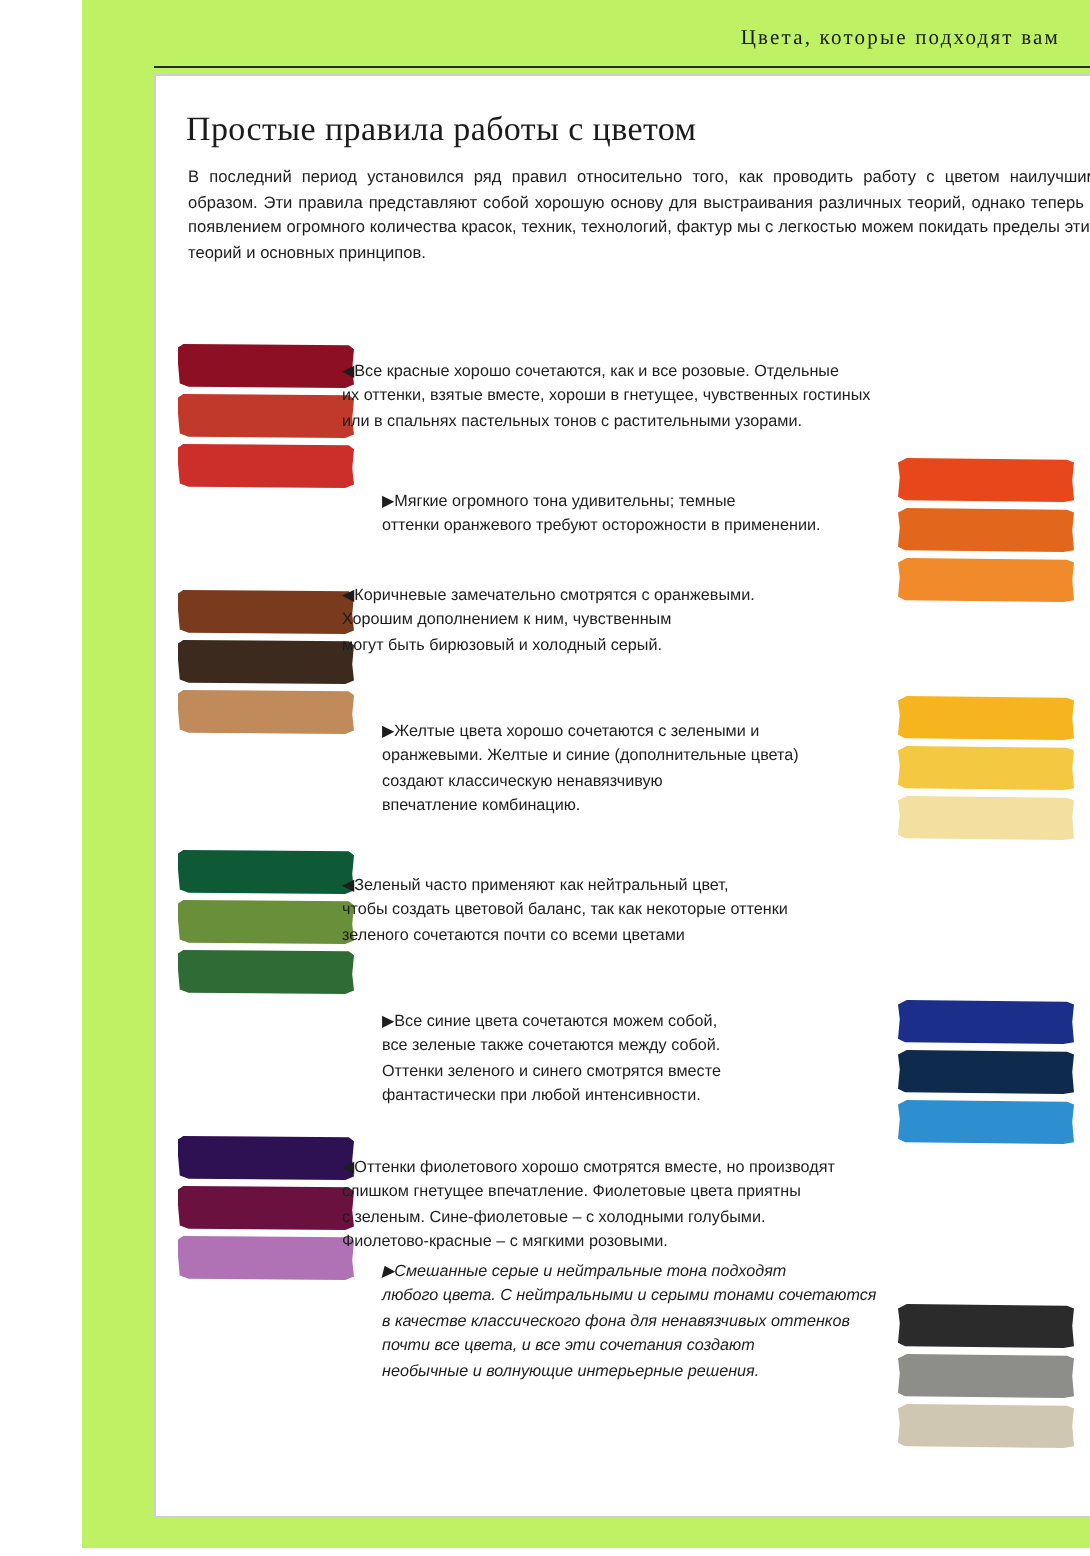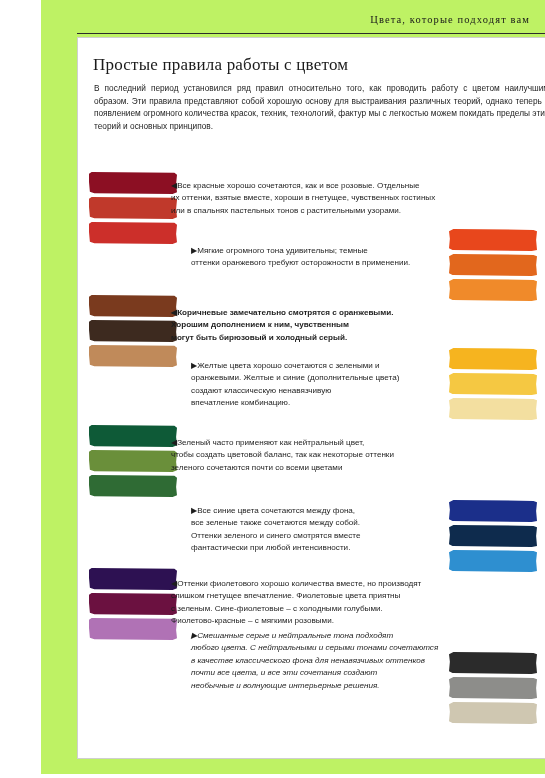--- a/index.html
+++ b/index.html
@@ -155,21 +155,21 @@
   <div class="caption left-col" style="left:150px; top:245px; width:240px;">
     <span class="line"><span class="arrow">▶</span><span>Мягкие огромного тона удивительны; темные</span></span>
     <span class="line">оттенки оранжевого требуют осторожности в применении.</span>
   </div>
 
   <div class="swatch-group" style="left:48px; top:295px;">
     <div class="brush" style="left:0px; top:0px; width:88px; background:#7a3a1e;"></div>
     <div class="brush" style="left:0px; top:25px; width:88px; background:#3d2a1f;"></div>
     <div class="brush" style="left:0px; top:50px; width:88px; background:#c08a5a;"></div>
   </div>
-  <div class="caption left-col" style="left:130px; top:307px; width:250px;font-weight:bold;">
+  <div class="caption left-col" style="left:130px; top:292px; width:250px;">
     <span class="line"><span class="arrow">◀</span><span>Коричневые замечательно смотрятся с оранжевыми.</span></span>
     <span class="line">Хорошим дополнением к ним, чувственным</span>
     <span class="line">могут быть бирюзовый и холодный серый.</span>
   </div>
 
   <div class="swatch-group" style="left:408px; top:348px;">
     <div class="brush r" style="left:0px; top:0px; width:88px; background:#f6b41f;"></div>
     <div class="brush r" style="left:0px; top:25px; width:88px; background:#f5c842;"></div>
     <div class="brush r" style="left:0px; top:50px; width:88px; background:#f3dfa0;"></div>
   </div>
@@ -190,33 +190,33 @@
     <span class="line">чтобы создать цветовой баланс, так как некоторые оттенки</span>
     <span class="line">зеленого сочетаются почти со всеми цветами</span>
   </div>
 
   <div class="swatch-group" style="left:408px; top:500px;">
     <div class="brush r" style="left:0px; top:0px; width:88px; background:#1b2f8a;"></div>
     <div class="brush r" style="left:0px; top:25px; width:88px; background:#0e2b4d;"></div>
     <div class="brush r" style="left:0px; top:50px; width:88px; background:#2e8fd0;"></div>
   </div>
   <div class="caption left-col" style="left:150px; top:505px; width:240px;">
-    <span class="line"><span class="arrow">▶</span><span>Все синие цвета сочетаются между фона,</span></span>
+    <span class="line"><span class="arrow">▶</span><span>Все синие цвета сочетаются можем собой,</span></span>
     <span class="line">все зеленые также сочетаются между собой.</span>
     <span class="line">Оттенки зеленого и синего смотрятся вместе</span>
     <span class="line">фантастически при любой интенсивности.</span>
   </div>
 
   <div class="swatch-group" style="left:48px; top:568px;">
     <div class="brush" style="left:0px; top:0px; width:88px; background:#2d1152;"></div>
     <div class="brush" style="left:0px; top:25px; width:88px; background:#6b1140;"></div>
     <div class="brush" style="left:0px; top:50px; width:88px; background:#b072b5;"></div>
   </div>
   <div class="caption left-col" style="left:130px; top:578px; width:280px;">
-    <span class="line"><span class="arrow">◀</span><span>Оттенки фиолетового хорошо количества вместе, но производят</span></span>
+    <span class="line"><span class="arrow">◀</span><span>Оттенки фиолетового хорошо смотрятся вместе, но производят</span></span>
     <span class="line">слишком гнетущее впечатление. Фиолетовые цвета приятны</span>
     <span class="line">с зеленым. Сине-фиолетовые – с холодными голубыми.</span>
     <span class="line">Фиолетово-красные – с мягкими розовыми.</span>
   </div>
 
   <div class="swatch-group" style="left:408px; top:652px;">
     <div class="brush r" style="left:0px; top:0px; width:88px; background:#2b2b2b;"></div>
     <div class="brush r" style="left:0px; top:25px; width:88px; background:#8d8d8a;"></div>
     <div class="brush r" style="left:0px; top:50px; width:88px; background:#cfc7b1;"></div>
   </div>

